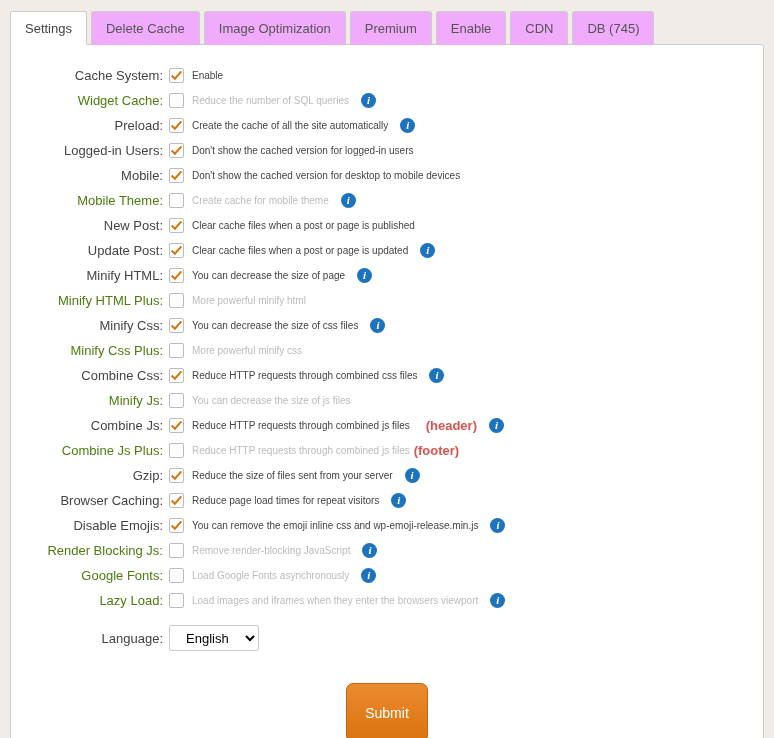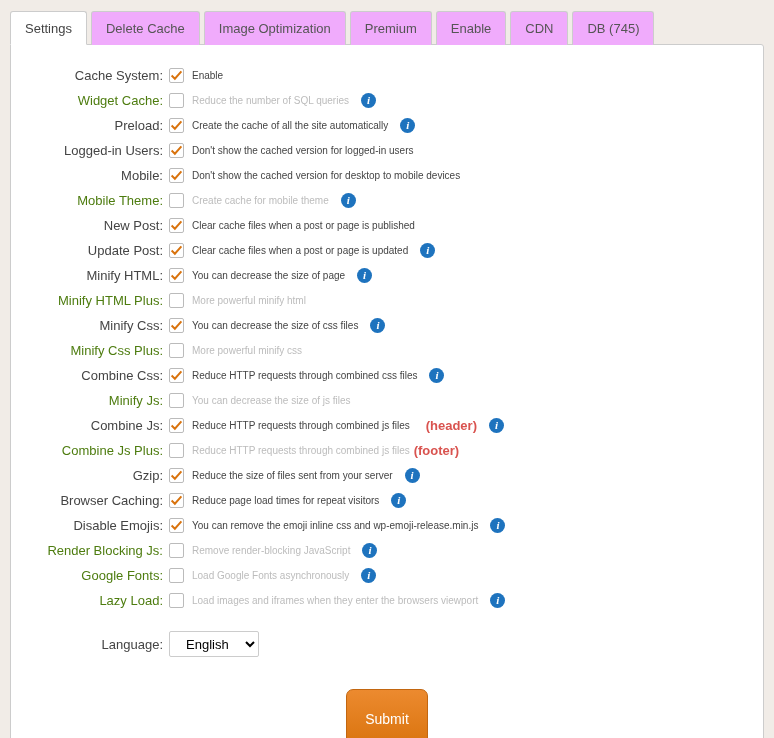--- a/index.html
+++ b/index.html
@@ -307,21 +307,21 @@
         <span class="info">i</span>
       </div>
       <div class="row">
         <div class="label disabled">Lazy Load:</div>
         <span class="chk"></span>
         <span class="desc disabled">Load images and iframes when they enter the browsers viewport</span>
         <span class="info">i</span>
       </div>
     </div>
 
-  <div class="row" style="margin-top:18px;">
+  <div class="row" style="margin-top:12px;">
     <div class="label">Language:</div>
     <select class="select">
       <option>English</option>
     </select>
   </div>
 
   <div class="submit-row">
     <button class="submit-btn">Submit</button>
   </div>
 </div>

